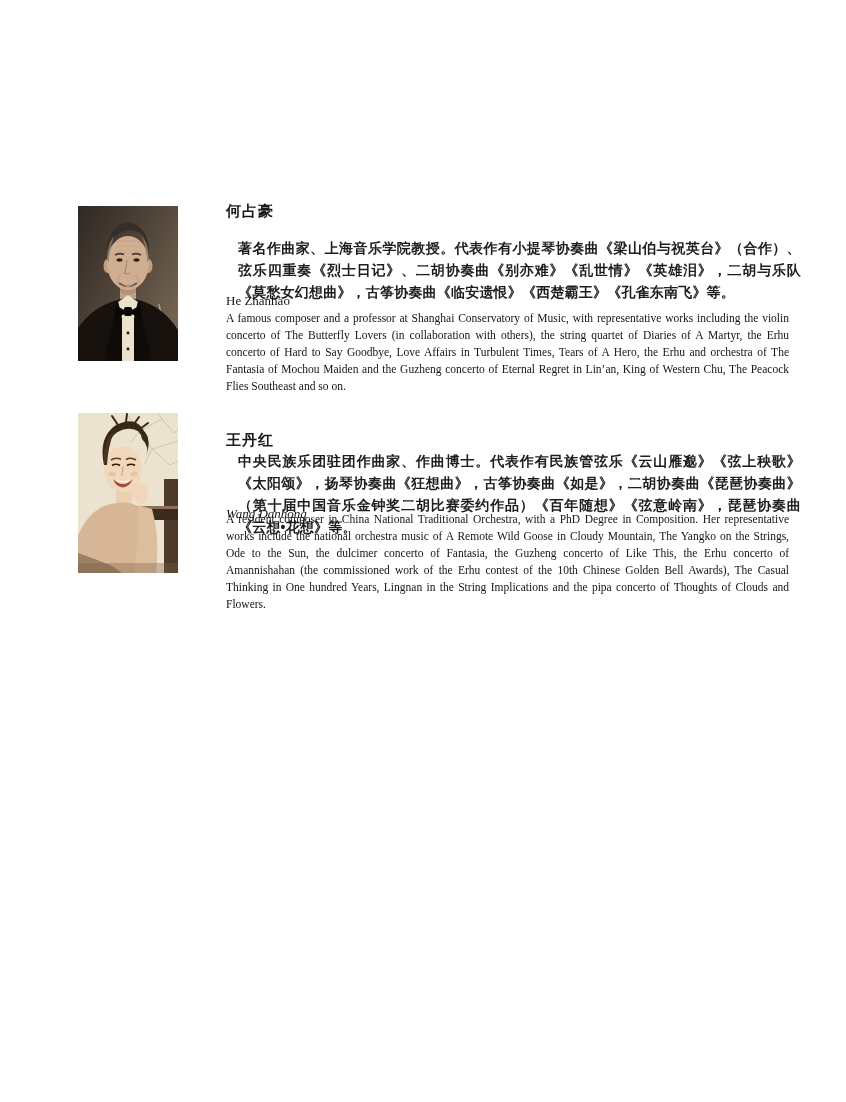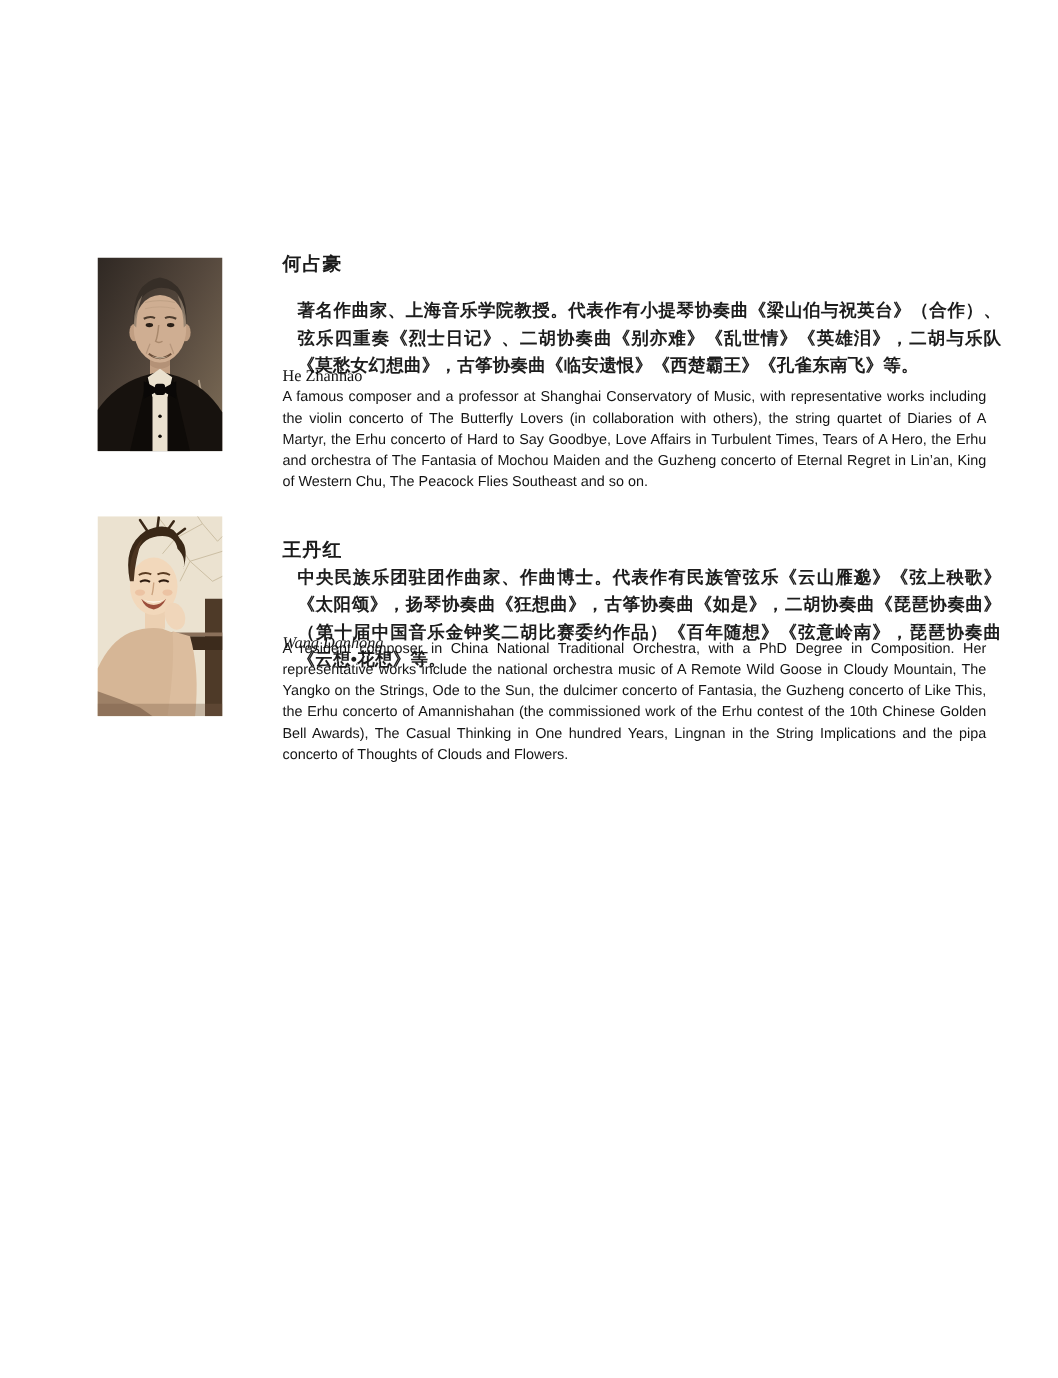--- a/index.html
+++ b/index.html
@@ -62,21 +62,21 @@
     color: #141414;
   }
   .ne-1 { top: 293px; }
   .ne-2 { top: 506px; font-style: italic; }
 
   .bio-en {
     position: absolute;
     left: 226px;
     width: 563px;
     margin: 0;
-    font-family: Liberation Sans, sans-serif;
+    font-family: Liberation Serif, serif;
     font-size: 11.5px;
     color: #141414;
     line-height: 17px;
     text-align: justify;
   }
   .be-1 { top: 310px; }
   .be-2 { top: 499px; margin-top: 12px; }
 
   .page-number {
     position: absolute;

